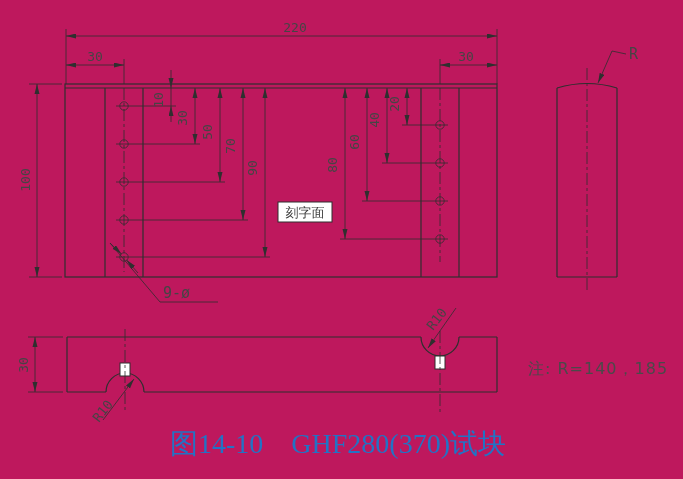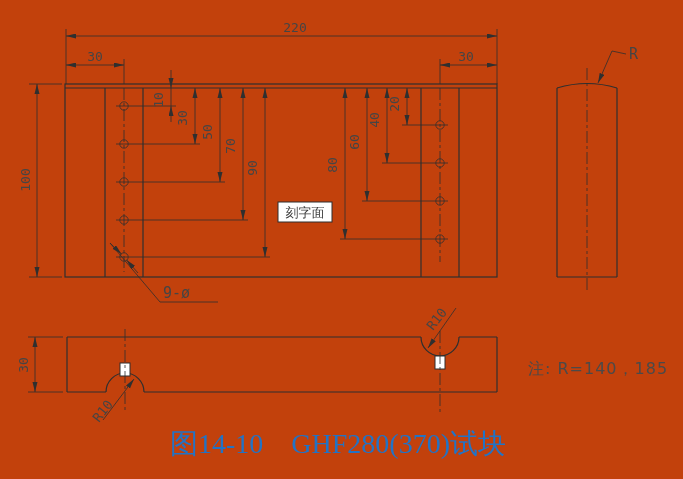--- a/index.html
+++ b/index.html
@@ -1,16 +1,16 @@
 <!DOCTYPE html>
 <html><head>
 <meta charset="utf-8">
 <style>
   html,body{margin:0;padding:0;background:#ffffff;}
-  .stage{position:relative;width:683px;height:479px;background:#c2410c;overflow:hidden;}
+  .stage{position:relative;width:683px;height:479px;background:#be185d;overflow:hidden;}
   svg{display:block;}
   .ol{stroke:#2f2f2f;stroke-width:1.2;fill:none;stroke-linecap:butt;}
   .tl{stroke:#2f2f2f;stroke-width:0.8;fill:none;stroke-linecap:butt;}
   .cl{stroke:#2f2f2f;stroke-width:0.8;fill:none;stroke-dasharray:12 3 3 3;}
   .whitebox{stroke:#2f2f2f;stroke-width:1;fill:#ffffff;}
   .dimtxt{font-family:"DejaVu Sans Mono",monospace;font-size:13px;fill:#454545;}
   .calltxt{font-family:"DejaVu Sans Mono",monospace;font-size:15px;fill:#454545;}
   .cjktxt{font-family:"DejaVu Sans",sans-serif;font-size:13px;fill:#3a3a3a;}
   .notetxt{font-family:"DejaVu Sans",sans-serif;font-size:16px;fill:#4a4a4a;letter-spacing:1px;}
   .captiontxt{font-family:"Liberation Serif",serif;font-size:28px;fill:#2273c5;}

